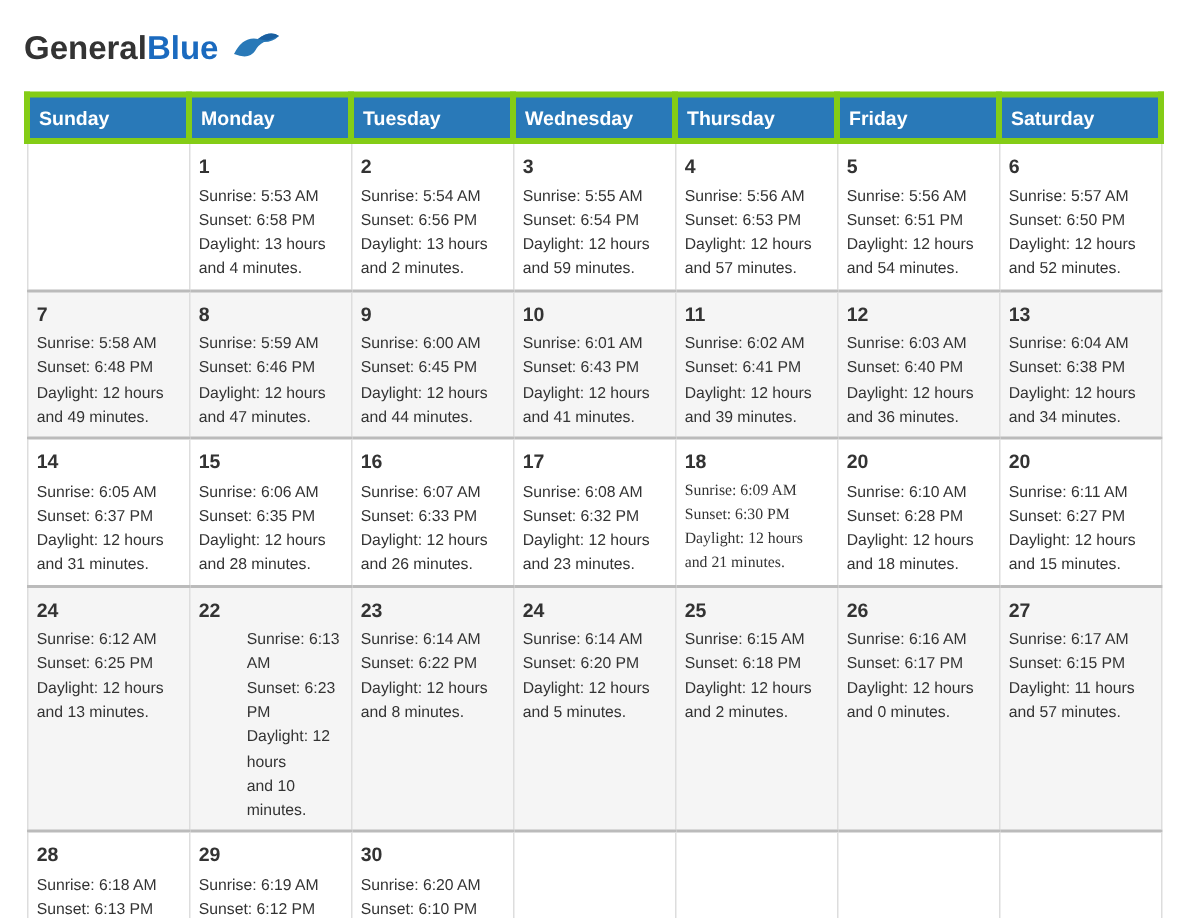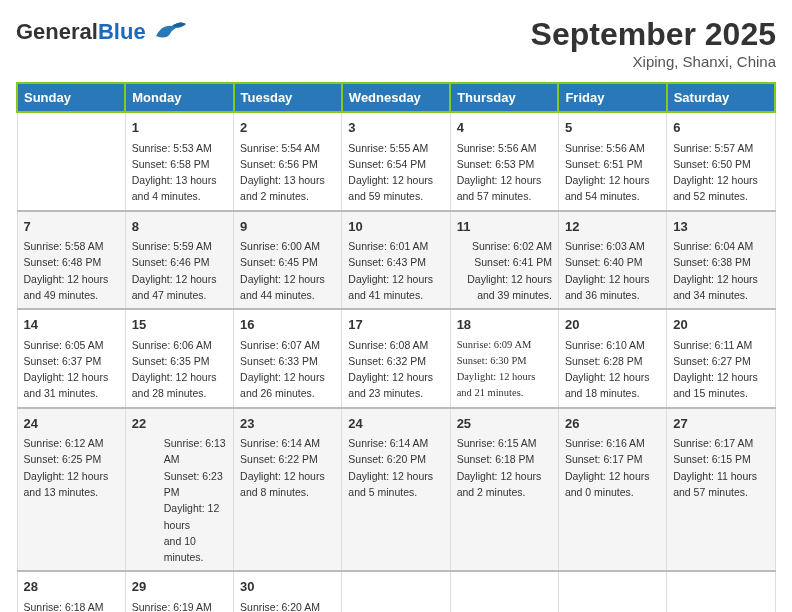--- a/index.html
+++ b/index.html
@@ -43,21 +43,21 @@
       border-collapse: collapse;
       font-size: 11px;
     }
     thead tr th {
       background-color: #2979b8;
       color: #fff;
       text-align: left;
       padding: 6px 6px;
       font-size: 13px;
       font-weight: bold;
-      border: 2px solid #84cc16;
+      border: 4px solid #84cc16;
     }
     tbody tr td {
       vertical-align: top;
       padding: 5px 6px;
       border: 1px solid #ddd;
       width: 14.28%;
       min-height: 80px;
       color: #333;
       line-height: 1.5;
     }
@@ -87,24 +87,20 @@
         <span style="color:#333;">General</span><span style="color:#1a6abf;margin-top:40px;">Blue</span>
       </div>
       <div style="margin-left:4px;">
         <svg width="36" height="28" viewBox="0 0 36 28">
           <path d="M4 20 Q10 8 20 10 Q28 4 34 8 Q30 12 24 12 Q20 14 18 18 Q14 24 4 20Z" fill="#2979b8"></path>
           <path d="M20 10 Q28 4 34 8 Q30 10 26 11Z" fill="#1a5fa0"></path>
         </svg>
       </div>
     </div>
   </div>
-  <div class="title-block">
-    <div class="month-title">September 2025</div>
-    <div class="location">Xiping, Shanxi, China</div>
-  </div>
 </div>
 
 <table>
   <thead>
     <tr>
     <th>Sunday</th>
         <th>Monday</th>
         <th>Tuesday</th>
         <th>Wednesday</th>
         <th>Thursday</th>
@@ -182,21 +178,21 @@
         </td>
         <td>
           <span class="day-num">10</span>
           <div class="day-info" style="white-space: pre-line;">Sunrise: 6:01 AM
 Sunset: 6:43 PM
 Daylight: 12 hours
 and 41 minutes.</div>
         </td>
         <td>
           <span class="day-num">11</span>
-          <div class="day-info" style="white-space: pre-line; text-align: right;">Sunrise: 6:02 AM
+          <div class="day-info" style="white-space: pre-line;">Sunrise: 6:02 AM
 Sunset: 6:41 PM
 Daylight: 12 hours
 and 39 minutes.</div>
         </td>
         <td>
           <span class="day-num">12</span>
           <div class="day-info" style="white-space: pre-line;">Sunrise: 6:03 AM
 Sunset: 6:40 PM
 Daylight: 12 hours
 and 36 minutes.</div>

